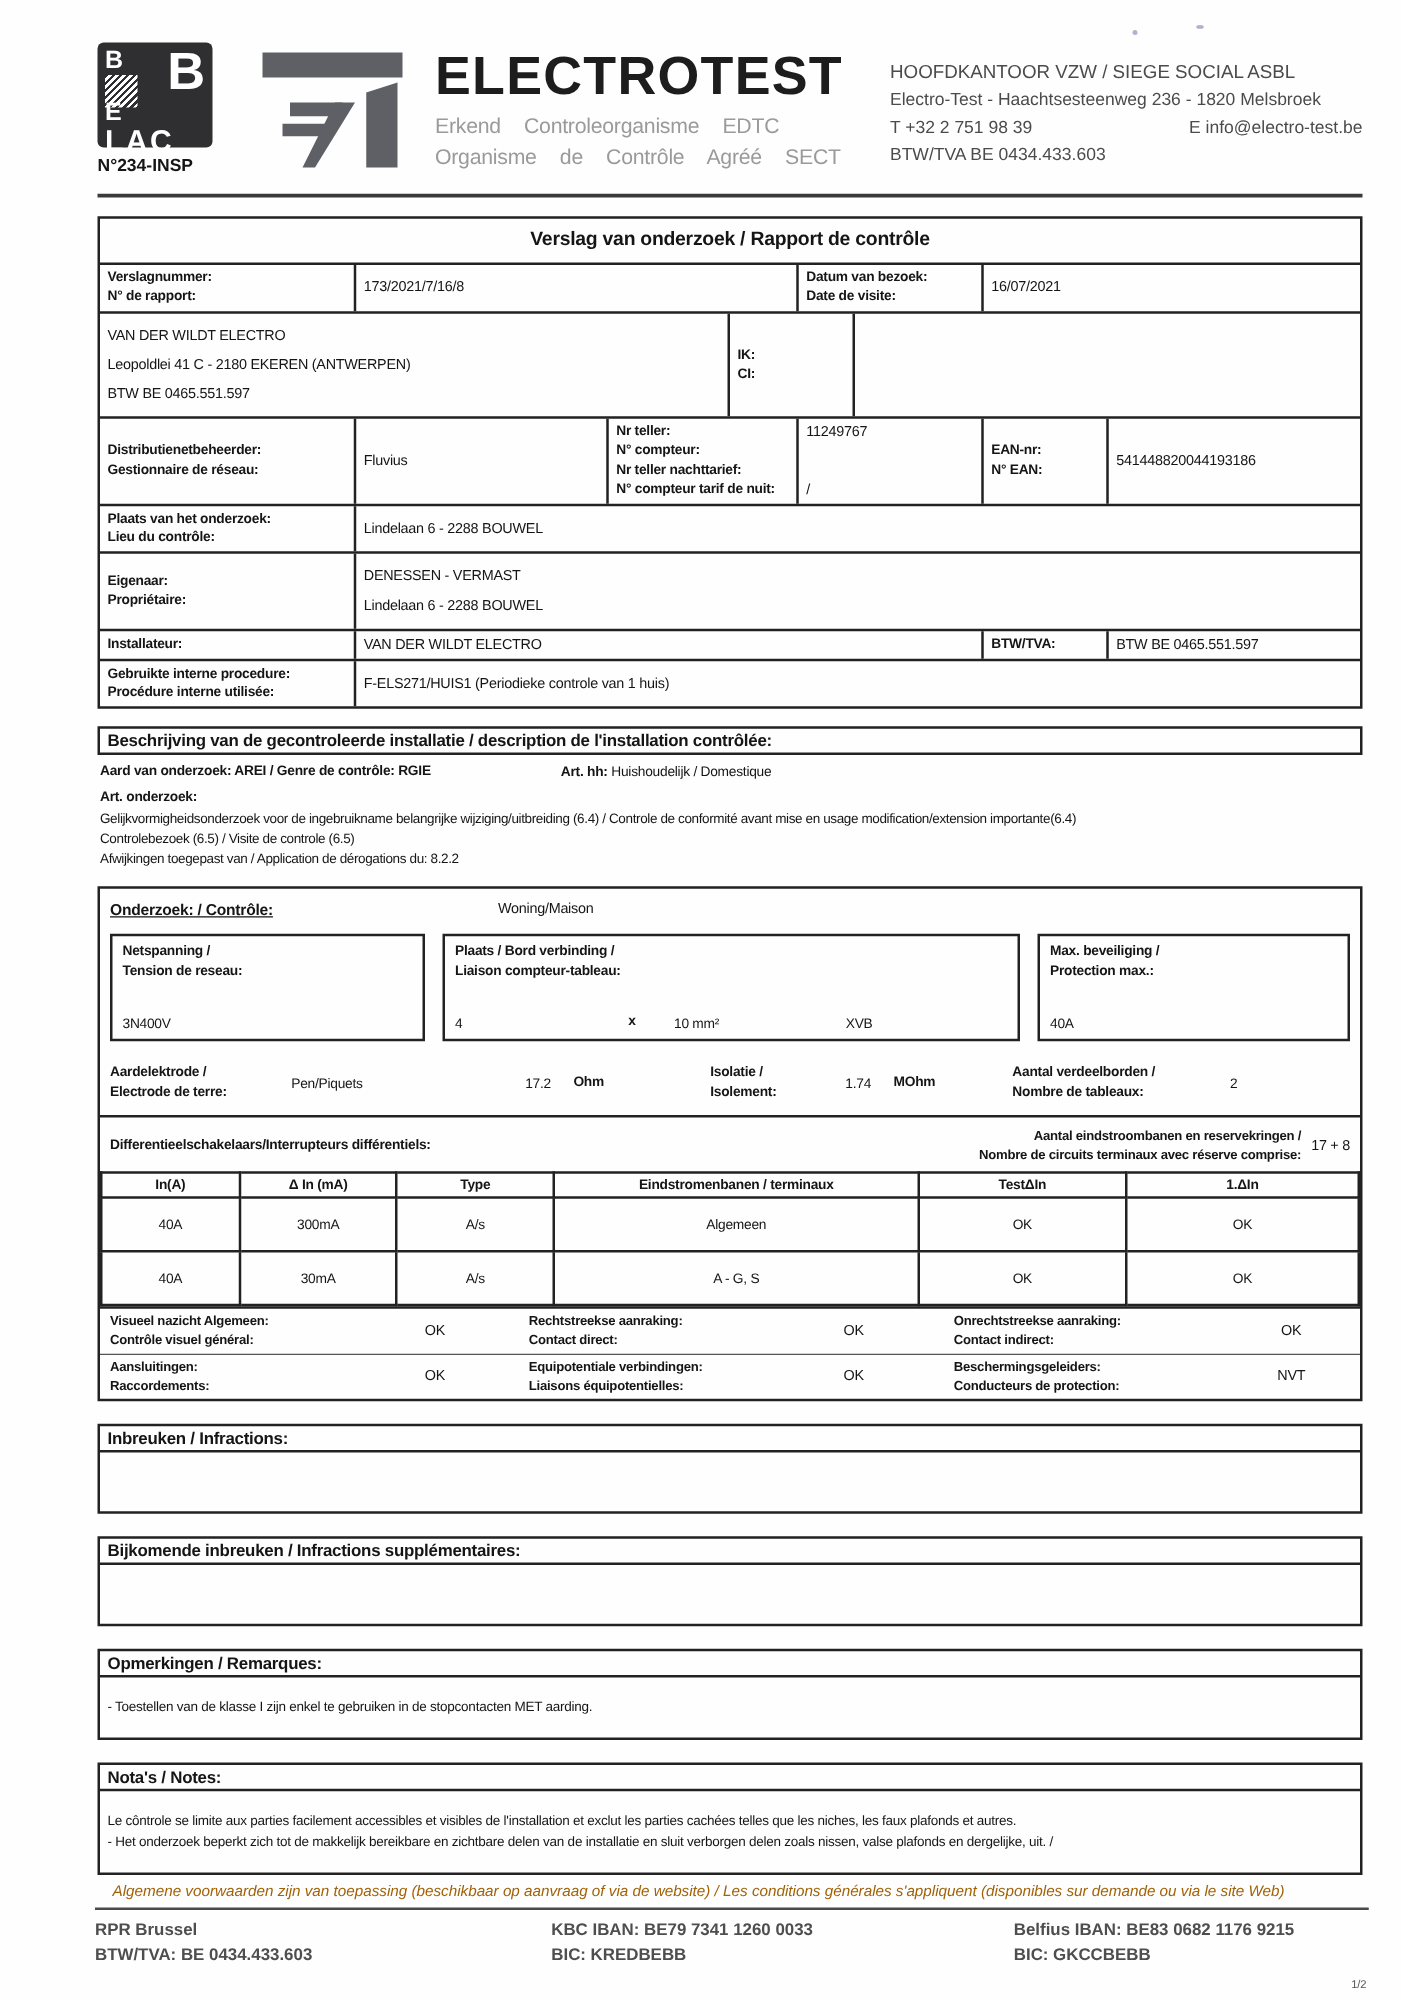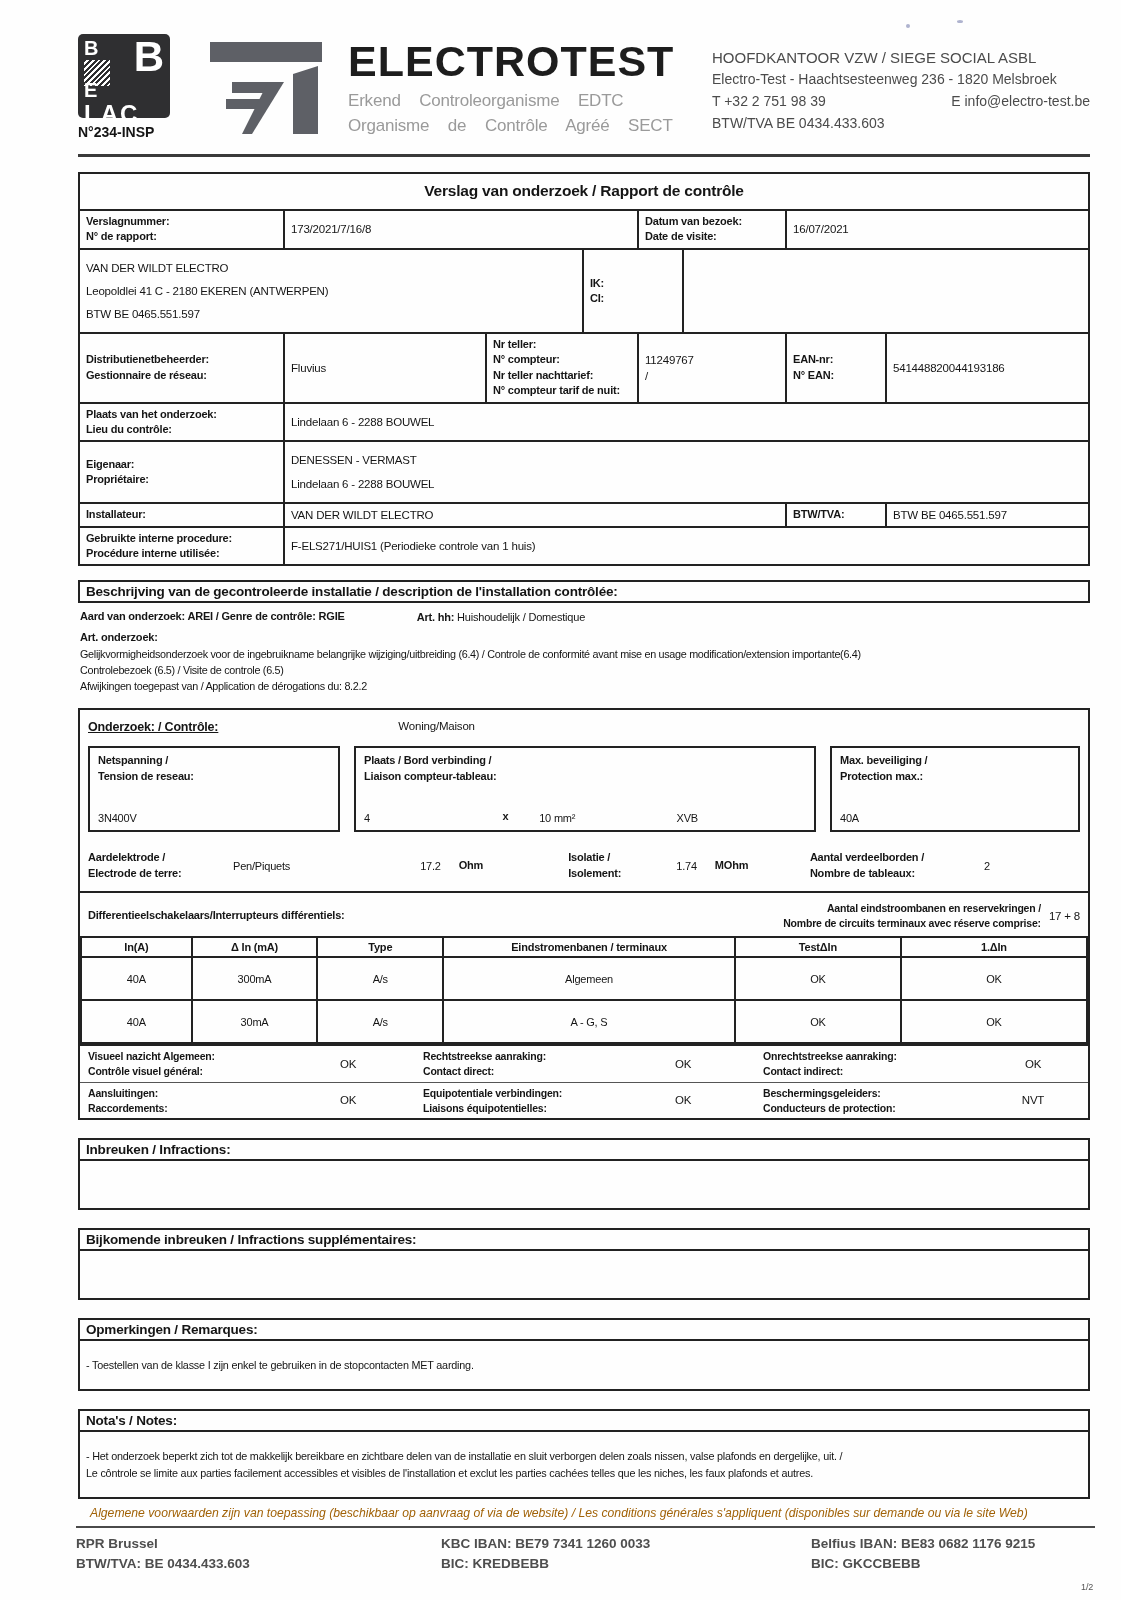--- a/index.html
+++ b/index.html
@@ -54,21 +54,21 @@
   .c-tv{width:148px;}
   .c-el{width:100px;}
 
   .vcenter{display:flex;flex-direction:column;justify-content:center;}
   .gap-lines > div{margin:7px 0;}
 
   
   .strip{border:2px solid #222;margin-top:14px;padding:2px 6px;font-weight:bold;font-size:13.5px;}
   .desc-body{padding:6px 2px 2px 2px;font-size:11px;line-height:1.5;}
   .desc-row1{display:flex;margin-bottom:4px;}
-  .desc-hh{margin-left:72px;}
+  .desc-hh{margin-left:104px;}
   .desc-lines{font-size:10.8px;line-height:1.45;letter-spacing:-0.3px;}
 
   
   .obox{border:2px solid #222;margin-top:12px;}
   .o-head{display:flex;padding:10px 8px 12px;}
   .o-head .o-lbl{font-weight:bold;font-size:12.5px;text-decoration:underline;}
   .o-head .o-val{font-size:11.5px;margin-left:180px;}
   .pboxes{display:flex;gap:14px;padding:0 8px 10px;}
   .pbox{border:2px solid #222;height:86px;box-sizing:border-box;padding:5px 8px;position:relative;}
   .pbox .pv{position:absolute;bottom:6px;font-size:11px;}
@@ -210,21 +210,21 @@
         </div>
         <div class="td c-fluv val vcenter">
             <span>Fluvius</span>
           </div>
         <div class="td c-tl lbl">
           <div>Nr teller:</div>
           <div>N° compteur:</div>
           <div>Nr teller nachttarief:</div>
           <div>N° compteur tarif de nuit:</div>
         </div>
-        <div class="td c-tv val" style="display:flex;flex-direction:column;justify-content:center;">
+        <div class="td c-tv val" style="display:flex;flex-direction:column;justify-content:space-between;">
           <div>11249767</div>
           <div>/</div>
         </div>
         <div class="td c-el lbl vcenter">
           <div>EAN-nr:</div>
           <div>N° EAN:</div>
         </div>
         <div class="td c-rest val vcenter">
             <span>541448820044193186</span>
           </div>
@@ -435,22 +435,22 @@
       <div class="hhead">Bijkomende inbreuken / Infractions supplémentaires:</div>
       <div class="hbody hb-empty"></div>
     </div>
     <div class="hbox mt18">
       <div class="hhead">Opmerkingen / Remarques:</div>
       <div class="hbody">- Toestellen van de klasse I zijn enkel te gebruiken in de stopcontacten MET aarding.</div>
     </div>
     <div class="hbox mt18">
       <div class="hhead">Nota's / Notes:</div>
       <div class="hbody">
+        <div>Le côntrole se limite aux parties facilement accessibles et visibles de l'installation et exclut les parties cachées telles que les niches, les faux plafonds et autres.</div>
         <div>- Het onderzoek beperkt zich tot de makkelijk bereikbare en zichtbare delen van de installatie en sluit verborgen delen zoals nissen, valse plafonds en dergelijke, uit. /</div>
-        <div>Le côntrole se limite aux parties facilement accessibles et visibles de l'installation et exclut les parties cachées telles que les niches, les faux plafonds et autres.</div>
       </div>
     </div>
   </div>
 
   <div class="footer">
     <div class="conditions">Algemene voorwaarden zijn van toepassing (beschikbaar op aanvraag of via de website) / Les conditions générales s'appliquent (disponibles sur demande ou via le site Web)</div>
     <hr class="foot-rule">
     <div class="foot-cols">
       <div class="fc1">
         <div>RPR Brussel</div>

